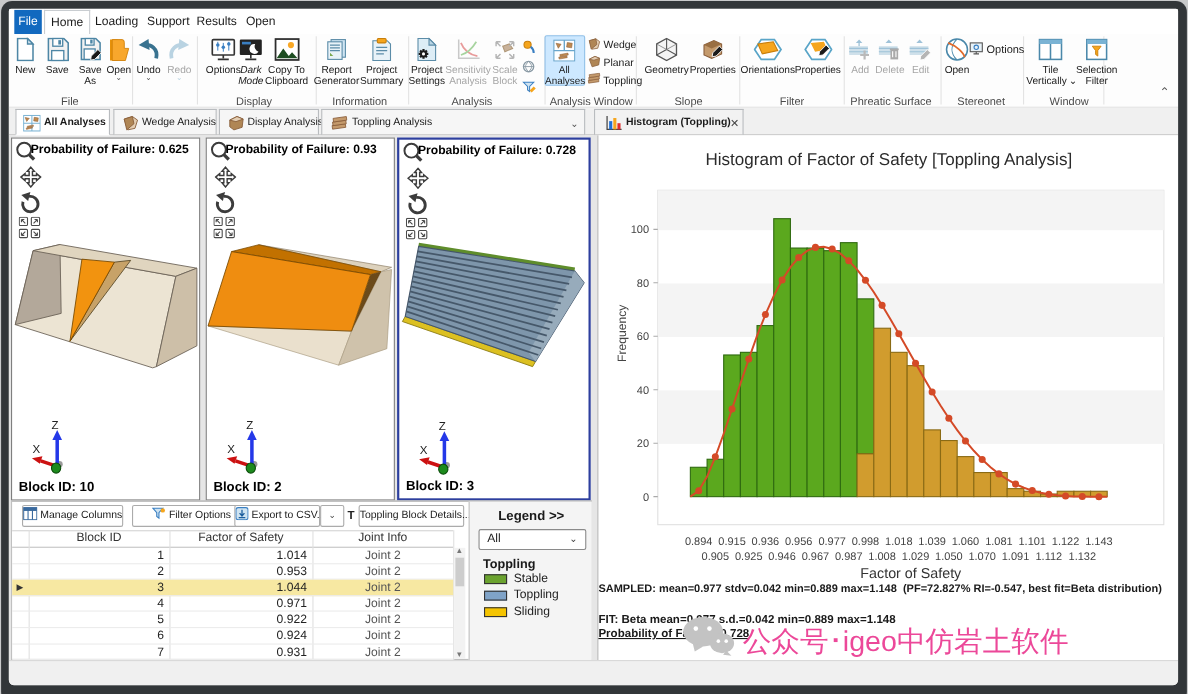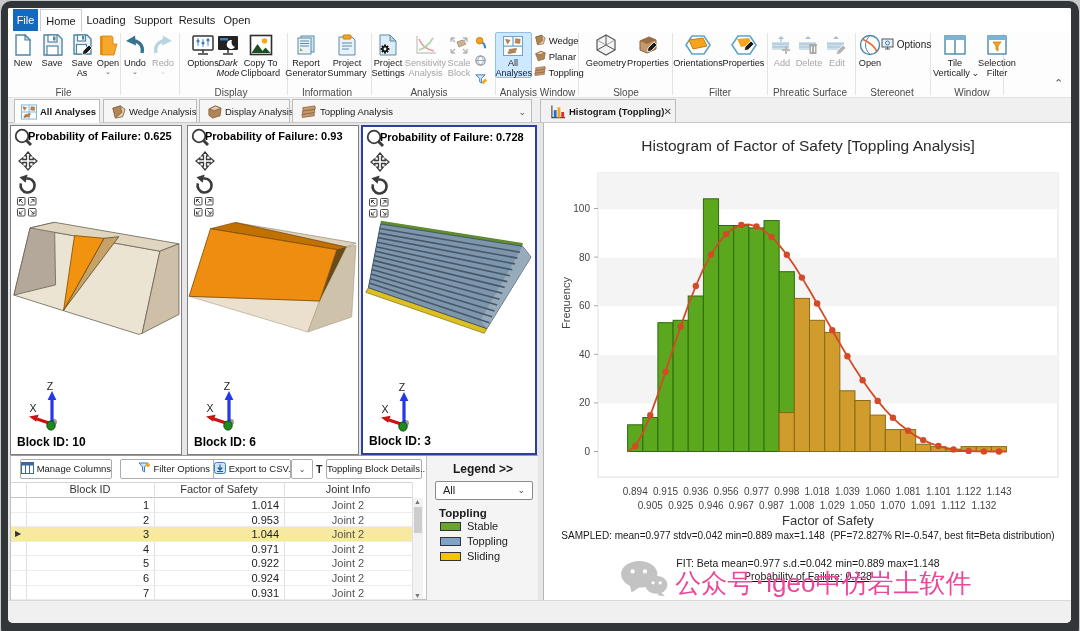--- a/index.html
+++ b/index.html
@@ -20,21 +20,21 @@
 #tabstrip { position:absolute; left:0; top:90px; width:1063px; height:25px; background:#f0f0f0; border-bottom:1px solid #c8c8c8; }
 .dtab { position:absolute; top:1px; height:24px; background:#fff; border:1px solid #b9bcbf; border-bottom:none; font-size:9.5px; color:#1a1a1a; }
 .dtab .lbl { position:absolute; top:6px; font-weight:bold; white-space:nowrap; }
 #content { position:absolute; left:0; top:115px; width:1063px; height:477px; background:#e6e6e6; }
 .panel3d { position:absolute; top:2px; height:330px; background:#fff; border:1px solid #7f7f7f; }
 .ptitle { position:absolute; left:17px; top:4px; font-size:11px; font-weight:bold; color:#000; white-space:nowrap; }
 .blockid { position:absolute; left:6px; bottom:5px; font-size:12px; font-weight:bold; color:#000; white-space:nowrap; }
 #tablearea { position:absolute; left:2px; top:332px; width:528px; height:145px; background:#fff; border:1px solid #c0c0c0; border-top:1px solid #9a9a9a; }
 .tbtn { position:absolute; top:3px; height:20px; background:#fff; border:1px solid #ababab; border-radius:2px; font-size:9.5px; color:#1a1a1a; line-height:18px; text-align:center; white-space:nowrap; }
 #chartpane { position:absolute; left:535px; top:0px; width:528px; height:477px; background:#fff; border-left:1px solid #b5b5b5; }
-.statln { position:absolute; left:0; width:528px; text-align:center; font-size:10.5px; font-weight:normal; color:#1a1a1a; white-space:nowrap; }
+.statln { position:absolute; left:0; width:528px; text-align:left; font-size:10.5px; font-weight:bold; color:#1a1a1a; white-space:nowrap; }
 #statusbar { position:absolute; left:0; top:592px; width:1063px; height:23px; background:#f0f0f0; border-top:1px solid #d9d9d9; }
 </style>
 </head>
 <body>
 <div id="frame"></div>
 <div id="app">
   <div id="menubar">
     <div class="abs" style="left:5px;top:1px;width:25px;height:22px;background:#1269bf;color:#fff;font-size:11px;text-align:center;line-height:22px;">File</div>
     <div class="menutab" style="left:32px;width:42px;background:#fff;border:1px solid #c9cdd1;border-bottom:none;">Home</div>
     <div class="menutab" style="left:76px;width:44px;">Loading</div>
@@ -358,21 +358,21 @@
           <polygon points="158.4,121.1 168,119 163.7,191 119.9,206 131.6,175" fill="#cfc2ab" stroke="#a89a80" stroke-width="0.6"></polygon>
           <polygon points="22.5,102.7 47.1,96.5 158.4,121.1 148.8,123.6" fill="#c27100" stroke="#7a4a00" stroke-width="0.7"></polygon>
           <polygon points="148.8,123.6 158.4,121.1 131.6,175" fill="#6b4a1a"></polygon>
           <polygon points="22.5,102.7 148.8,123.6 131.6,175 1.1,170.3" fill="#ef8d10" stroke="#7a4a00" stroke-width="0.8"></polygon>
         </svg>
         <svg class="abs" style="left:3px;top:2px" width="19" height="20" viewBox="0 0 19 20">
           <circle cx="8" cy="8" r="6.3" fill="#fff" stroke="#3c3c3c" stroke-width="1.8"></circle>
           <path d="M12.5,12.5 l4.5,4.5" stroke="#3c3c3c" stroke-width="3"></path>
         </svg>
         <div class="ptitle">Probability of Failure: 0.93</div>
-        <div class="blockid">Block ID: 6</div>
+        <div class="blockid">Block ID: 2</div>
         <svg class="abs" style="left:7px;top:25px" width="20" height="20" viewBox="0 0 20 20">
           <path d="M10,1 L13.2,4.8 h-1.7 v3.7 h3.7 v-1.7 L19,10 l-3.8,3.2 v-1.7 h-3.7 v3.7 h1.7 L10,19 l-3.2,-3.8 h1.7 v-3.7 h-3.7 v1.7 L1,10 l3.8,-3.2 v1.7 h3.7 v-3.7 h-1.7 z" fill="#fff" stroke="#3c3c3c" stroke-width="1.3"></path>
         </svg>
         <svg class="abs" style="left:6px;top:48px" width="21" height="21" viewBox="0 0 21 21">
           <path d="M9.3,4.6 A7,7 0 1 1 3.9,9.4" fill="none" stroke="#3c3c3c" stroke-width="2.6"></path>
           <path d="M10.6,0.6 l-8.2,2.6 l6.2,5.6 z" fill="#3c3c3c"></path>
         </svg>
         <svg class="abs" style="left:6px;top:71px" width="22" height="22" viewBox="0 0 22 22">
           <g>
             <rect x="0.5" y="0.5" width="7.5" height="7.5" rx="1" fill="#fff" stroke="#4a4a4a" stroke-width="1"></rect>

